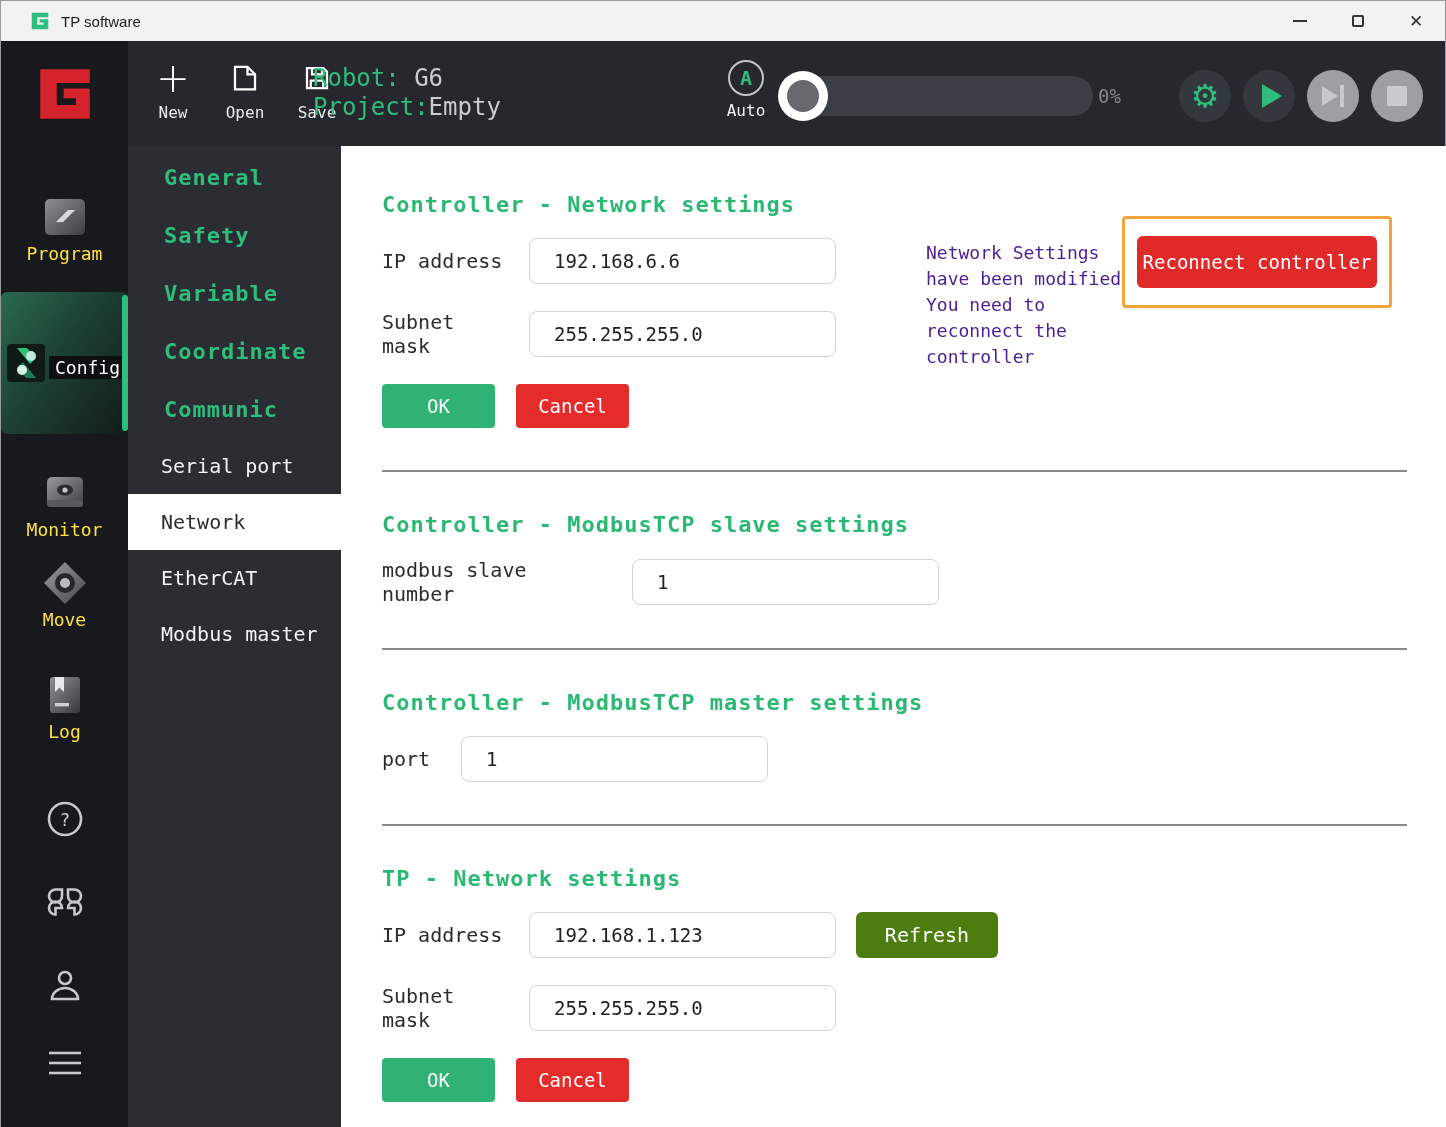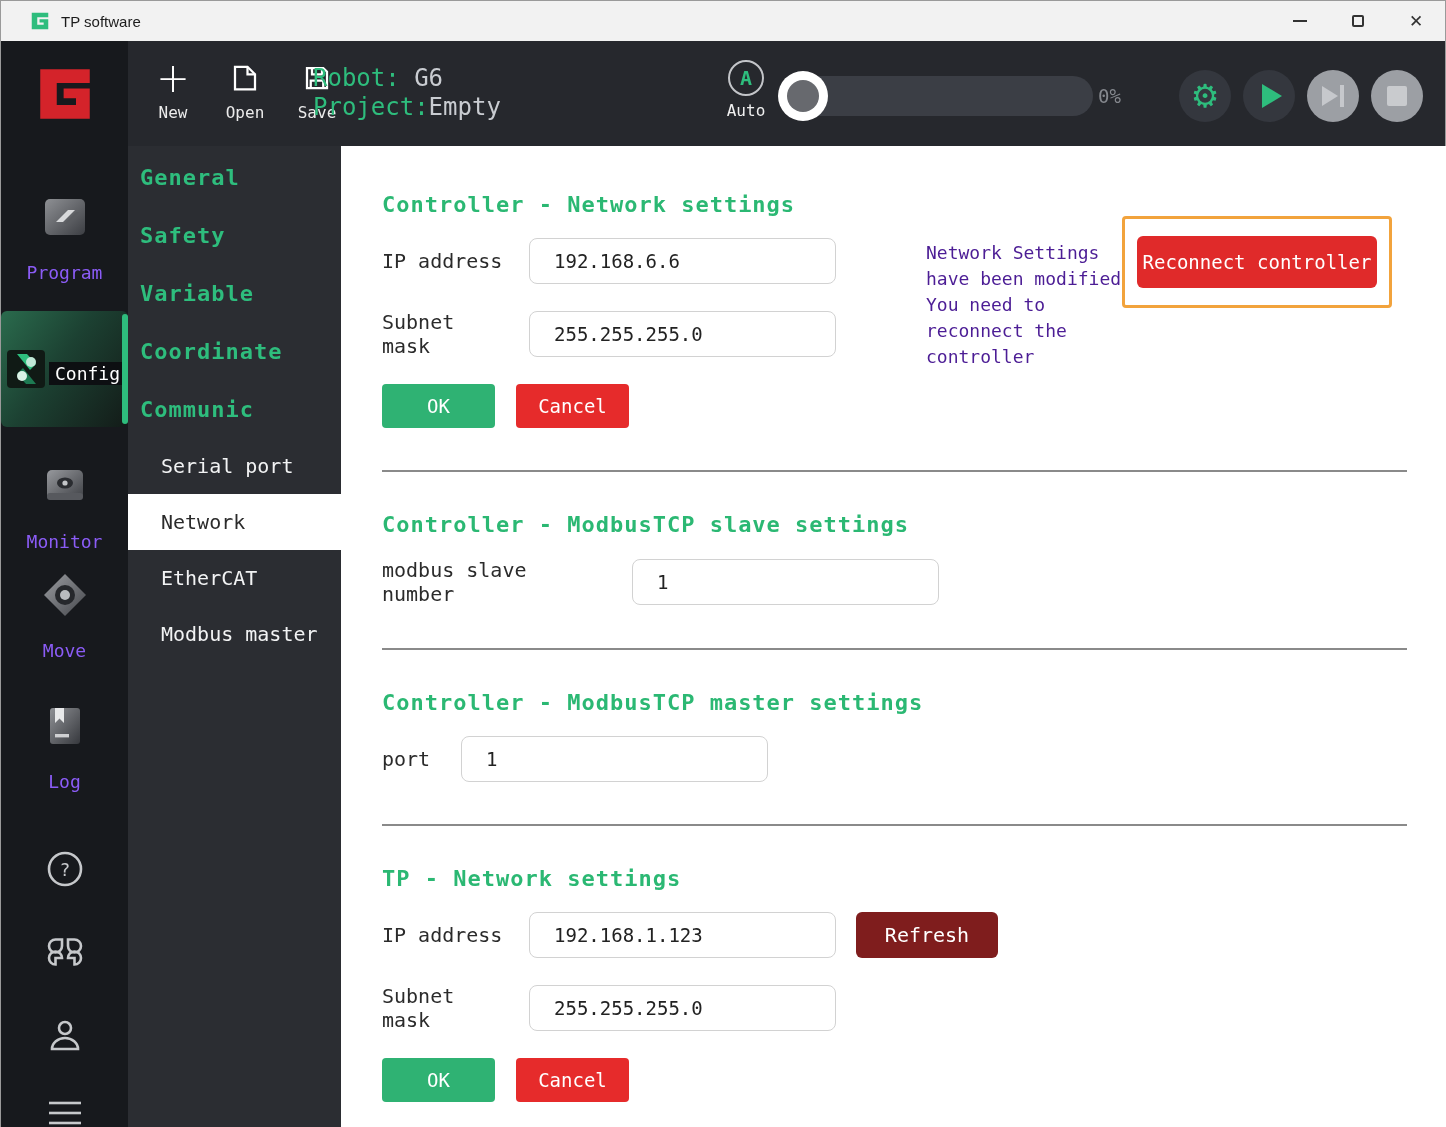--- a/index.html
+++ b/index.html
@@ -56,34 +56,34 @@
   .skip-glyph { display:flex; align-items:center; }
   .skip-glyph .tri { width:0; height:0; border-left:16px solid #c6c8cc; border-top:10px solid transparent;
                      border-bottom:10px solid transparent; }
   .skip-glyph .bar { width:4px; height:22px; background:#c6c8cc; margin-left:2px; }
   .stop-glyph { width:20px; height:20px; background:#c9cbce; border-radius:2px; }
 
   
   .sidebar { position:absolute; left:0; top:145px; width:127px; height:982px; background:#17191d;
              display:flex; flex-direction:column; align-items:center; }
   .side-item { width:100%; display:flex; flex-direction:column; align-items:center; cursor:default; }
-  .side-item .lbl { margin-top:22px; font-size:18px; color:#8b5cf6; }
+  .side-item .lbl { margin-top:3px; font-size:18px; color:#fde047; }
   .side-icon { width:46px; height:46px; }
   .config-tile { margin-top:28px; width:127px; height:142px; position:relative;
                  background:linear-gradient(125deg,#2a6b4d 0%,#1c4132 45%,#131b18 100%);
                  border-radius:6px; display:flex; flex-direction:row; align-items:center; justify-content:center; }
   .config-tile::after { content:""; position:absolute; right:0; top:3px; bottom:3px; width:6px;
                         background:#2EBD7D; border-radius:3px; }
   .config-tile .lbl { margin-top:8px; font-size:18px; color:#fff; background:#0d0f12; padding:1px 6px; }
   .side-bottom { display:flex; flex-direction:column; align-items:center; }
 
   
   .submenu { position:absolute; left:127px; top:145px; width:213px; height:982px; background:#2b2d32;
              padding-top:2px; }
-  .submenu .group { height:58px; display:flex; align-items:center; padding-left:12px;
+  .submenu .group { height:58px; display:flex; align-items:center; padding-left:36px;
                     font-size:22px; font-weight:bold; color:#2EBD7D; letter-spacing:1px; cursor:default; }
   .submenu .child { height:56px; display:flex; align-items:center; padding-left:33px;
                     font-size:20px; color:#f2f3f4; cursor:default; }
   .submenu .child.active { background:#ffffff; color:#2b2b2b; }
 
   
   .main { position:absolute; left:340px; top:145px; width:1106px; height:982px; background:#fff;
           padding:0 40px 8px 41px; color:#2b2b2b; }
   .section { position:relative; }
   .section h2 { font-size:22px; font-weight:bold; color:#2BB873; letter-spacing:1px;
@@ -96,21 +96,21 @@
   .lbl-w3 { width:57px; }
   .txt-input { width:307px; height:46px; border:1px solid #d2d2d2; border-radius:8px;
                padding-left:24px; font-size:19px; color:#222;
                font-family:"DejaVu Sans Mono","Liberation Mono",monospace; outline:none; }
   .btn-row { display:flex; gap:21px; margin-top:0; }
   .btn { width:113px; height:44px; border:none; border-radius:4px; color:#fff; font-size:19px;
          font-family:"DejaVu Sans Mono","Liberation Mono",monospace; cursor:default; }
   .btn-green { background:#2FB273; }
   .btn-red { background:#E62B2B; }
   .btn-refresh { width:142px; height:46px; margin-left:20px; border:none; border-radius:6px;
-                 background:#7f1d1d; color:#fff; font-size:20px; cursor:default;
+                 background:#4d7c0f; color:#fff; font-size:20px; cursor:default;
                  font-family:"DejaVu Sans Mono","Liberation Mono",monospace; }
   .divider { border-top:2px solid #8a8a8a; margin-top:42px; width:1025px; }
   .warning-text { position:absolute; left:544px; top:48px; width:212px;
                   font-size:18px; line-height:26px; color:#4c1d95; }
   .reconnect-wrap { position:absolute; left:740px; top:24px; width:270px; height:92px;
                     border:3px solid #F2A33C; border-radius:4px; background:#fff;
                     display:flex; align-items:center; justify-content:center; }
   .btn-reconnect { width:240px; height:52px; border:none; border-radius:6px; background:#E02A2A;
                    color:#fff; font-size:19px; cursor:default;
                    font-family:"DejaVu Sans Mono","Liberation Mono",monospace; }

